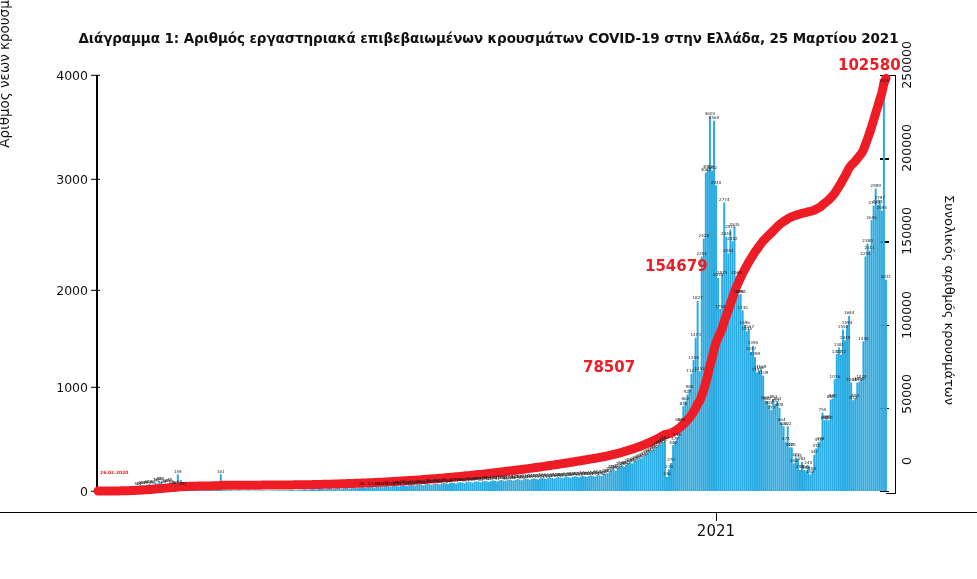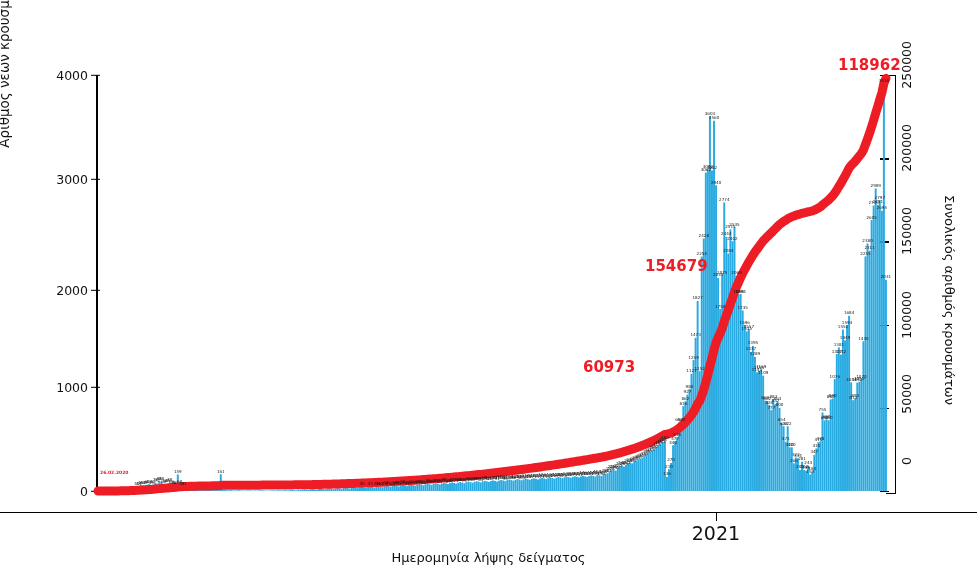--- a/index.html
+++ b/index.html
@@ -65,21 +65,21 @@
     position:absolute;left:957px;top:170px;
     width:260px;
     transform:rotate(90deg);transform-origin:left top;
     font-size:13px;color:#111;text-align:center;white-space:nowrap;
   }
   .xlabel{
     position:absolute;left:0;top:550px;width:977px;text-align:center;
     font-size:13px;color:#111;
   }
   .xtick-label{
-    position:absolute;top:522px;font-size:19px;color:#111;
+    position:absolute;top:522px;font-size:15px;color:#111;
     transform:translateX(-50%);white-space:nowrap;
   }
   .xtick-mark{
     position:absolute;top:512px;width:1.4px;height:9px;background:#000;
   }
 
   .bars-svg,.line-svg,.labels-layer{
     position:absolute;left:0;top:0;width:790px;height:416px;
     overflow:visible;
   }
@@ -101,28 +101,28 @@
   #annot-start{left:100px;top:470px;font-size:4.5px;}
   #annot-mid1{left:583px;top:358px;font-size:15px;}
   #annot-mid2{left:645px;top:257px;font-size:15px;}
   #annot-end{left:838px;top:56px;font-size:15px;}
 </style>
 </head>
 <body>
 
 <div id="chart-root">
 
+  <div class="chart-title">Διάγραμμα 1: Αριθμός εργαστηριακά επιβεβαιωμένων κρουσμάτων COVID-19 στην Ελλάδα, 25 Μαρτίου 2021</div>
 
   <div class="axis-line-left"></div>
   <div class="axis-line-bottom"></div>
   <div class="axis-bracket-right"></div>
 
   <div class="ylabel-left">Αριθμός νέων κρουσμάτων</div>
   <div class="ylabel-right">Συνολικός αριθμός κρουσμάτων</div>
-  <div class="xlabel">Ημερομηνία λήψης δείγματος</div>
 
   <div id="yticks-left">
       <div class="ytick-left" style="top: 491px;">0<span class="tk"></span></div>
       <div class="ytick-left" style="top: 387px;">1000<span class="tk"></span></div>
       <div class="ytick-left" style="top: 290px;">2000<span class="tk"></span></div>
       <div class="ytick-left" style="top: 179px;">3000<span class="tk"></span></div>
       <div class="ytick-left" style="top: 75px;">4000<span class="tk"></span></div>
     </div>
   <div id="yticks-right">
       <div style="position: absolute; left: 880px; width: 9px; height: 1.4px; background: rgb(0, 0, 0); top: 491px;"></div>
@@ -808,17 +808,17 @@
         <span class="bar-label" style="left:778.74px;top:112.96px;">2909</span>
         <span class="bar-label" style="left:780.79px;top:129.40px;">2751</span>
         <span class="bar-label" style="left:782.84px;top:124.61px;">2797</span>
         <span class="bar-label" style="left:784.88px;top:135.22px;">2695</span>
         <span class="bar-label" style="left:786.93px;top:8.24px;">3916</span>
         <span class="bar-label" style="left:788.98px;top:204.28px;">2031</span>
       </div>
   </div>
 
   <div class="annot" id="annot-start">26.02.2020</div>
-  <div class="annot" id="annot-mid1">60973</div>
+  <div class="annot" id="annot-mid1">78507</div>
   <div class="annot" id="annot-mid2">154679</div>
-  <div class="annot" id="annot-end">118962</div>
+  <div class="annot" id="annot-end">102580</div>
 
 </div>
 
 </body></html>

